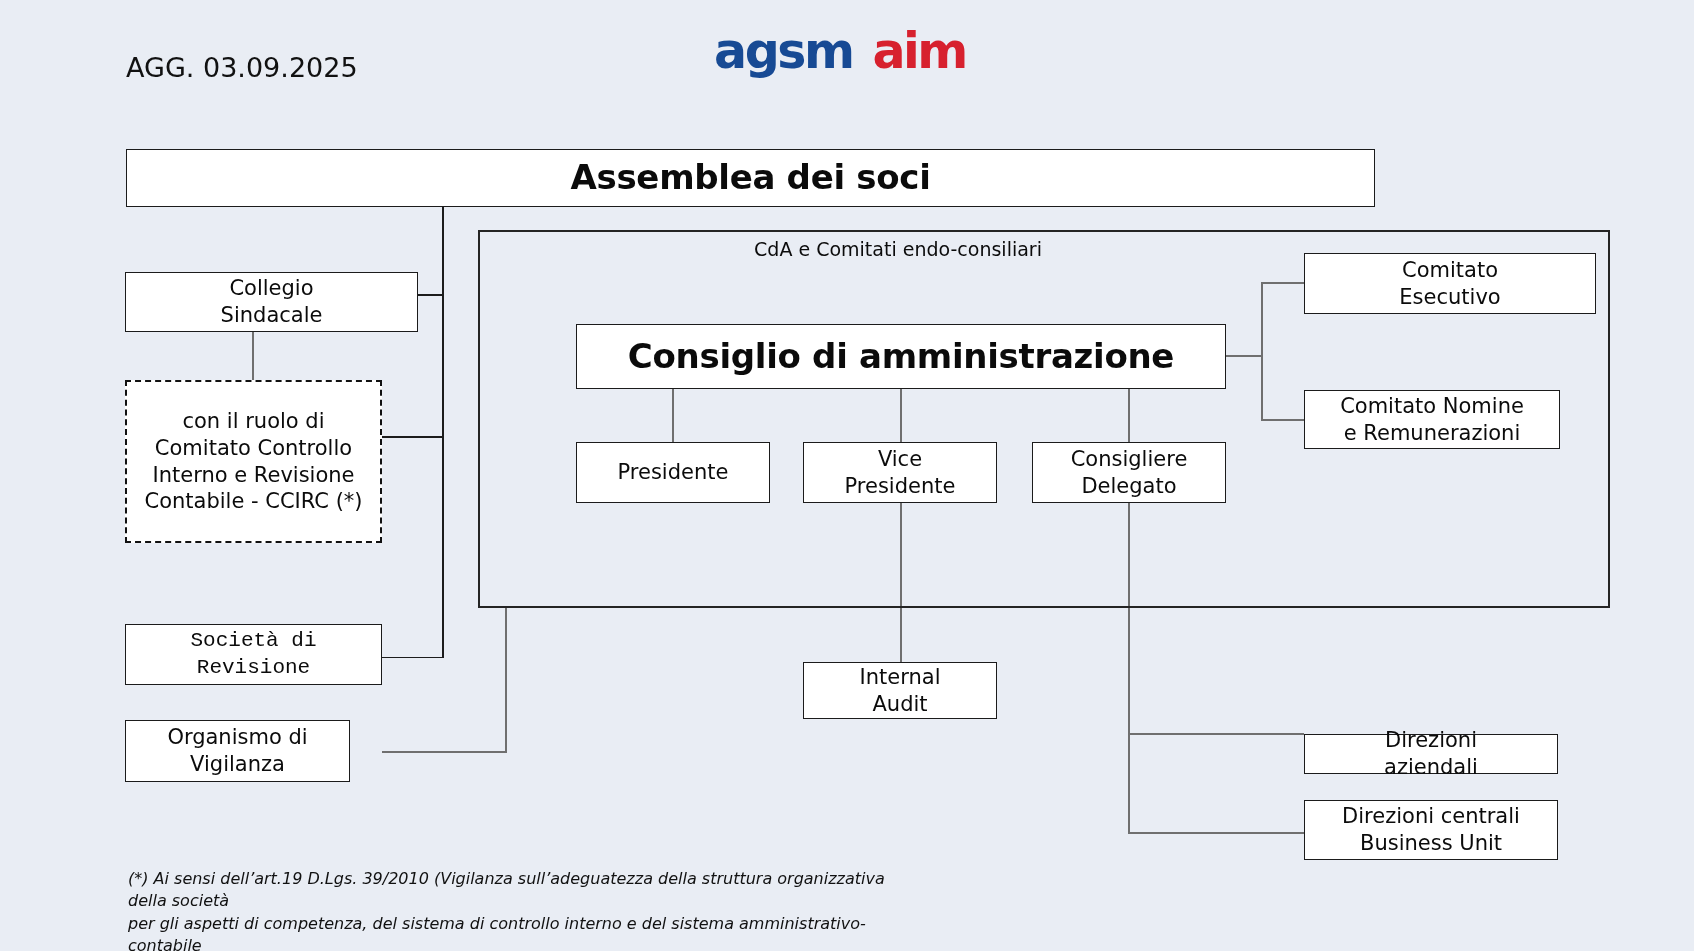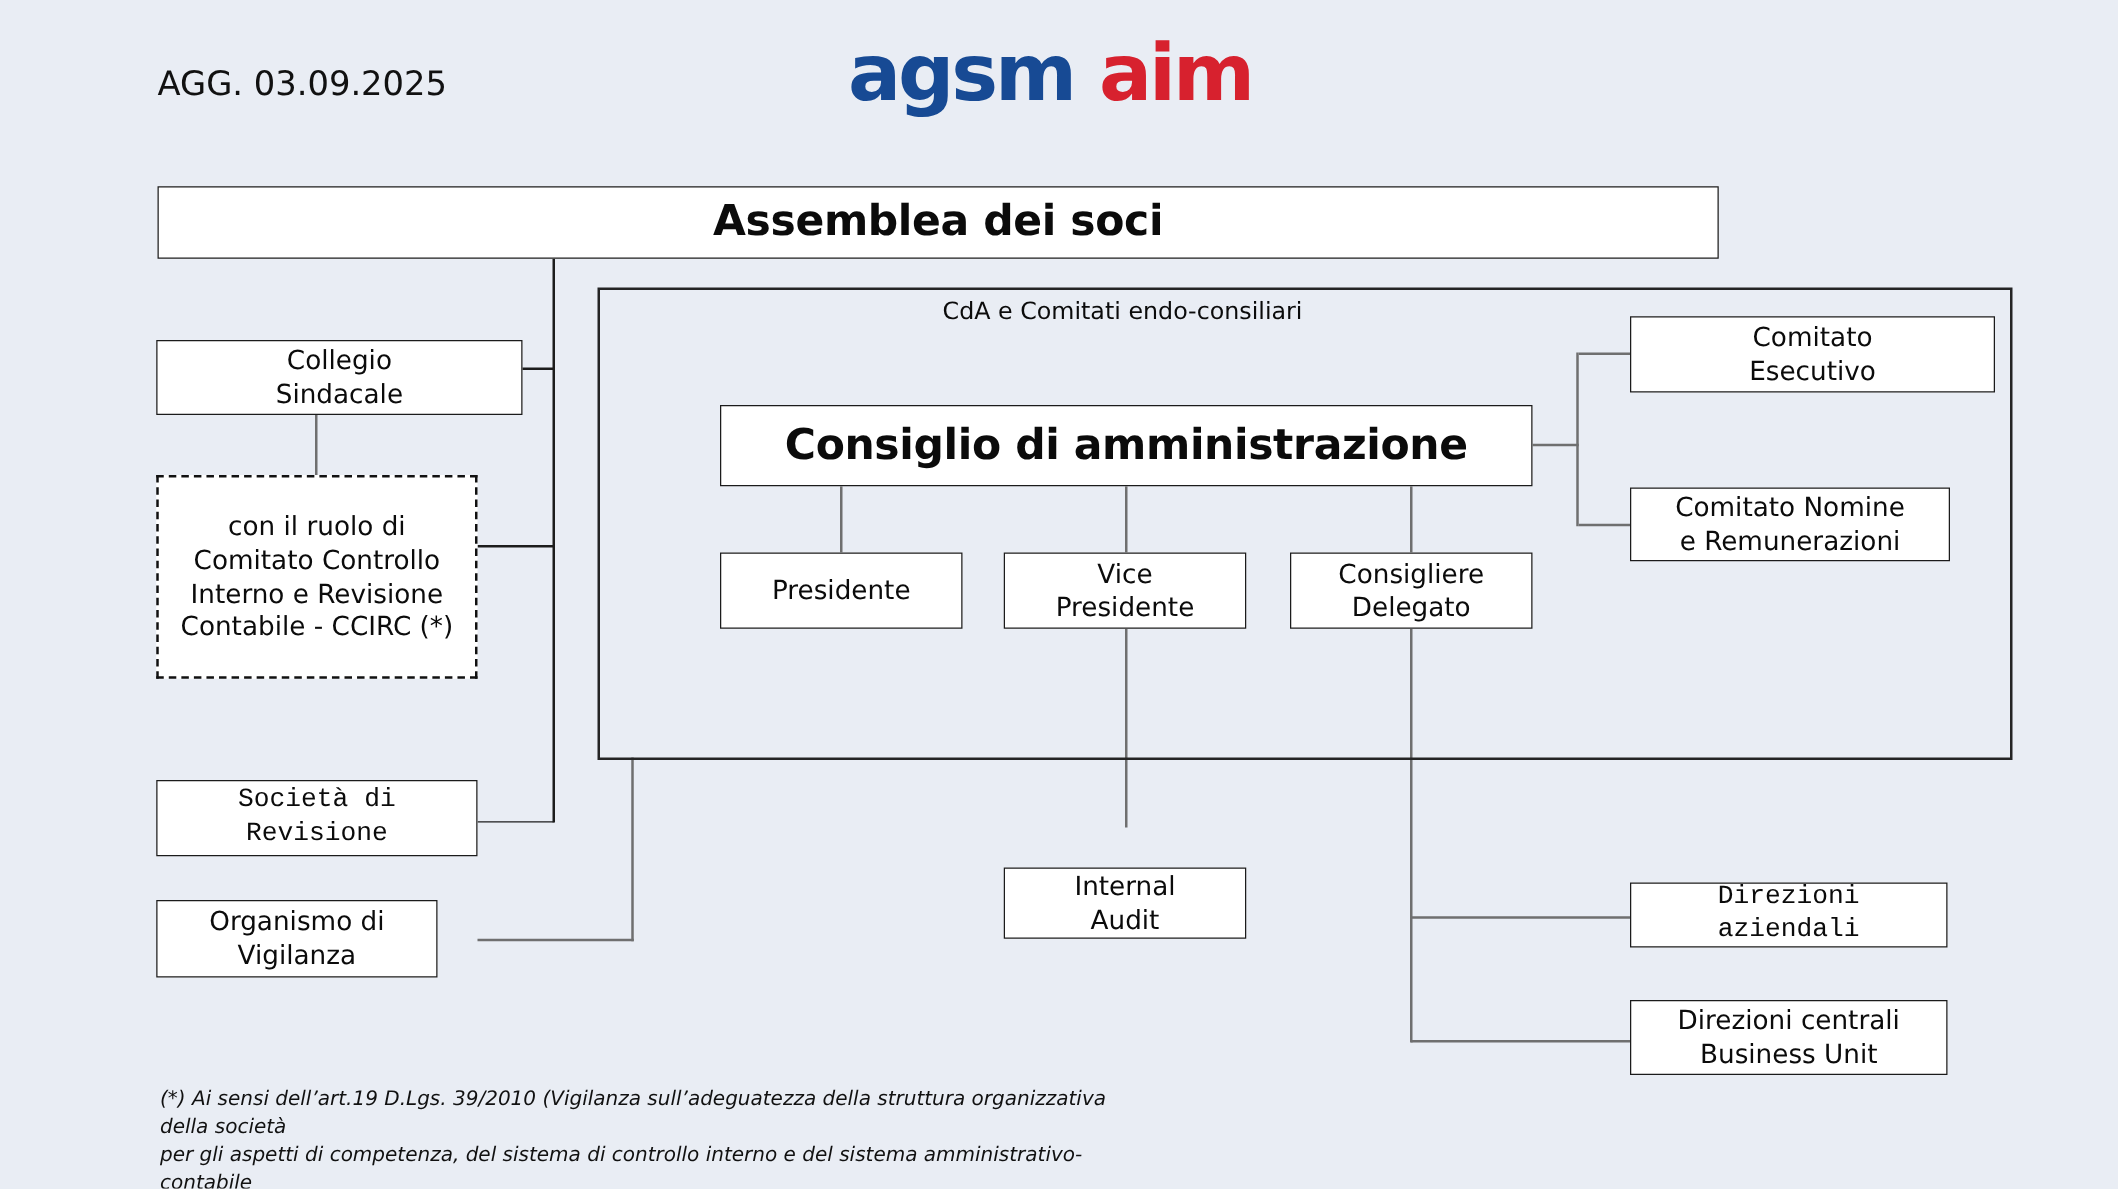--- a/index.html
+++ b/index.html
@@ -45,21 +45,21 @@
   .agg {
     position: absolute;
     left: 126px; top: 52px;
     font-size: 27px;
     color: #111111;
   }
   .logo {
     position: absolute;
     left: 620px; top: 26px; width: 440px;
     text-align: center;
-    font-size: 63px;
+    font-size: 49px;
     font-weight: bold;
     letter-spacing: -2.5px;
     line-height: 1.05;
   }
   .logo .agsm { color: #174a94; }
   .logo .aim { color: #d7212e; margin-left: 20px; }
   .footnote {
     position: absolute;
     left: 128px; top: 868px; width: 780px;
     font-size: 16px;
@@ -127,24 +127,24 @@
 
   <div class="box" style="left:1032px; top:442px; width:194px; height:61px;">Consigliere
 Delegato</div>
 
   <div class="box" style="left:1304px; top:253px; width:292px; height:61px;">Comitato
 Esecutivo</div>
 
   <div class="box" style="left:1304px; top:390px; width:256px; height:59px;">Comitato Nomine
 e Remunerazioni</div>
 
-  <div class="box" style="left:803px; top:662px; width:194px; height:57px;margin-top:32px;">Internal
+  <div class="box" style="left:803px; top:662px; width:194px; height:57px;">Internal
 Audit</div>
 
-  <div class="box" style="left:1304px; top:706px; width:254px; height:52px;font-family:Liberation Mono, monospace;">Direzioni
+  <div class="box" style="left:1304px; top:734px; width:254px; height:40px;">Direzioni
 aziendali</div>
 
   <div class="box" style="left:1304px; top:800px; width:254px; height:60px;">Direzioni centrali
 Business Unit</div>
 
   <div class="footnote">(*) Ai sensi dell’art.19 D.Lgs. 39/2010 (Vigilanza sull’adeguatezza della struttura organizzativa della società
 per gli aspetti di competenza, del sistema di controllo interno e del sistema amministrativo-contabile
 nonché sull’affidabilità di quest’ultimo nel rappresentare correttamente i fatti di gestione).</div>
 
 </div>

